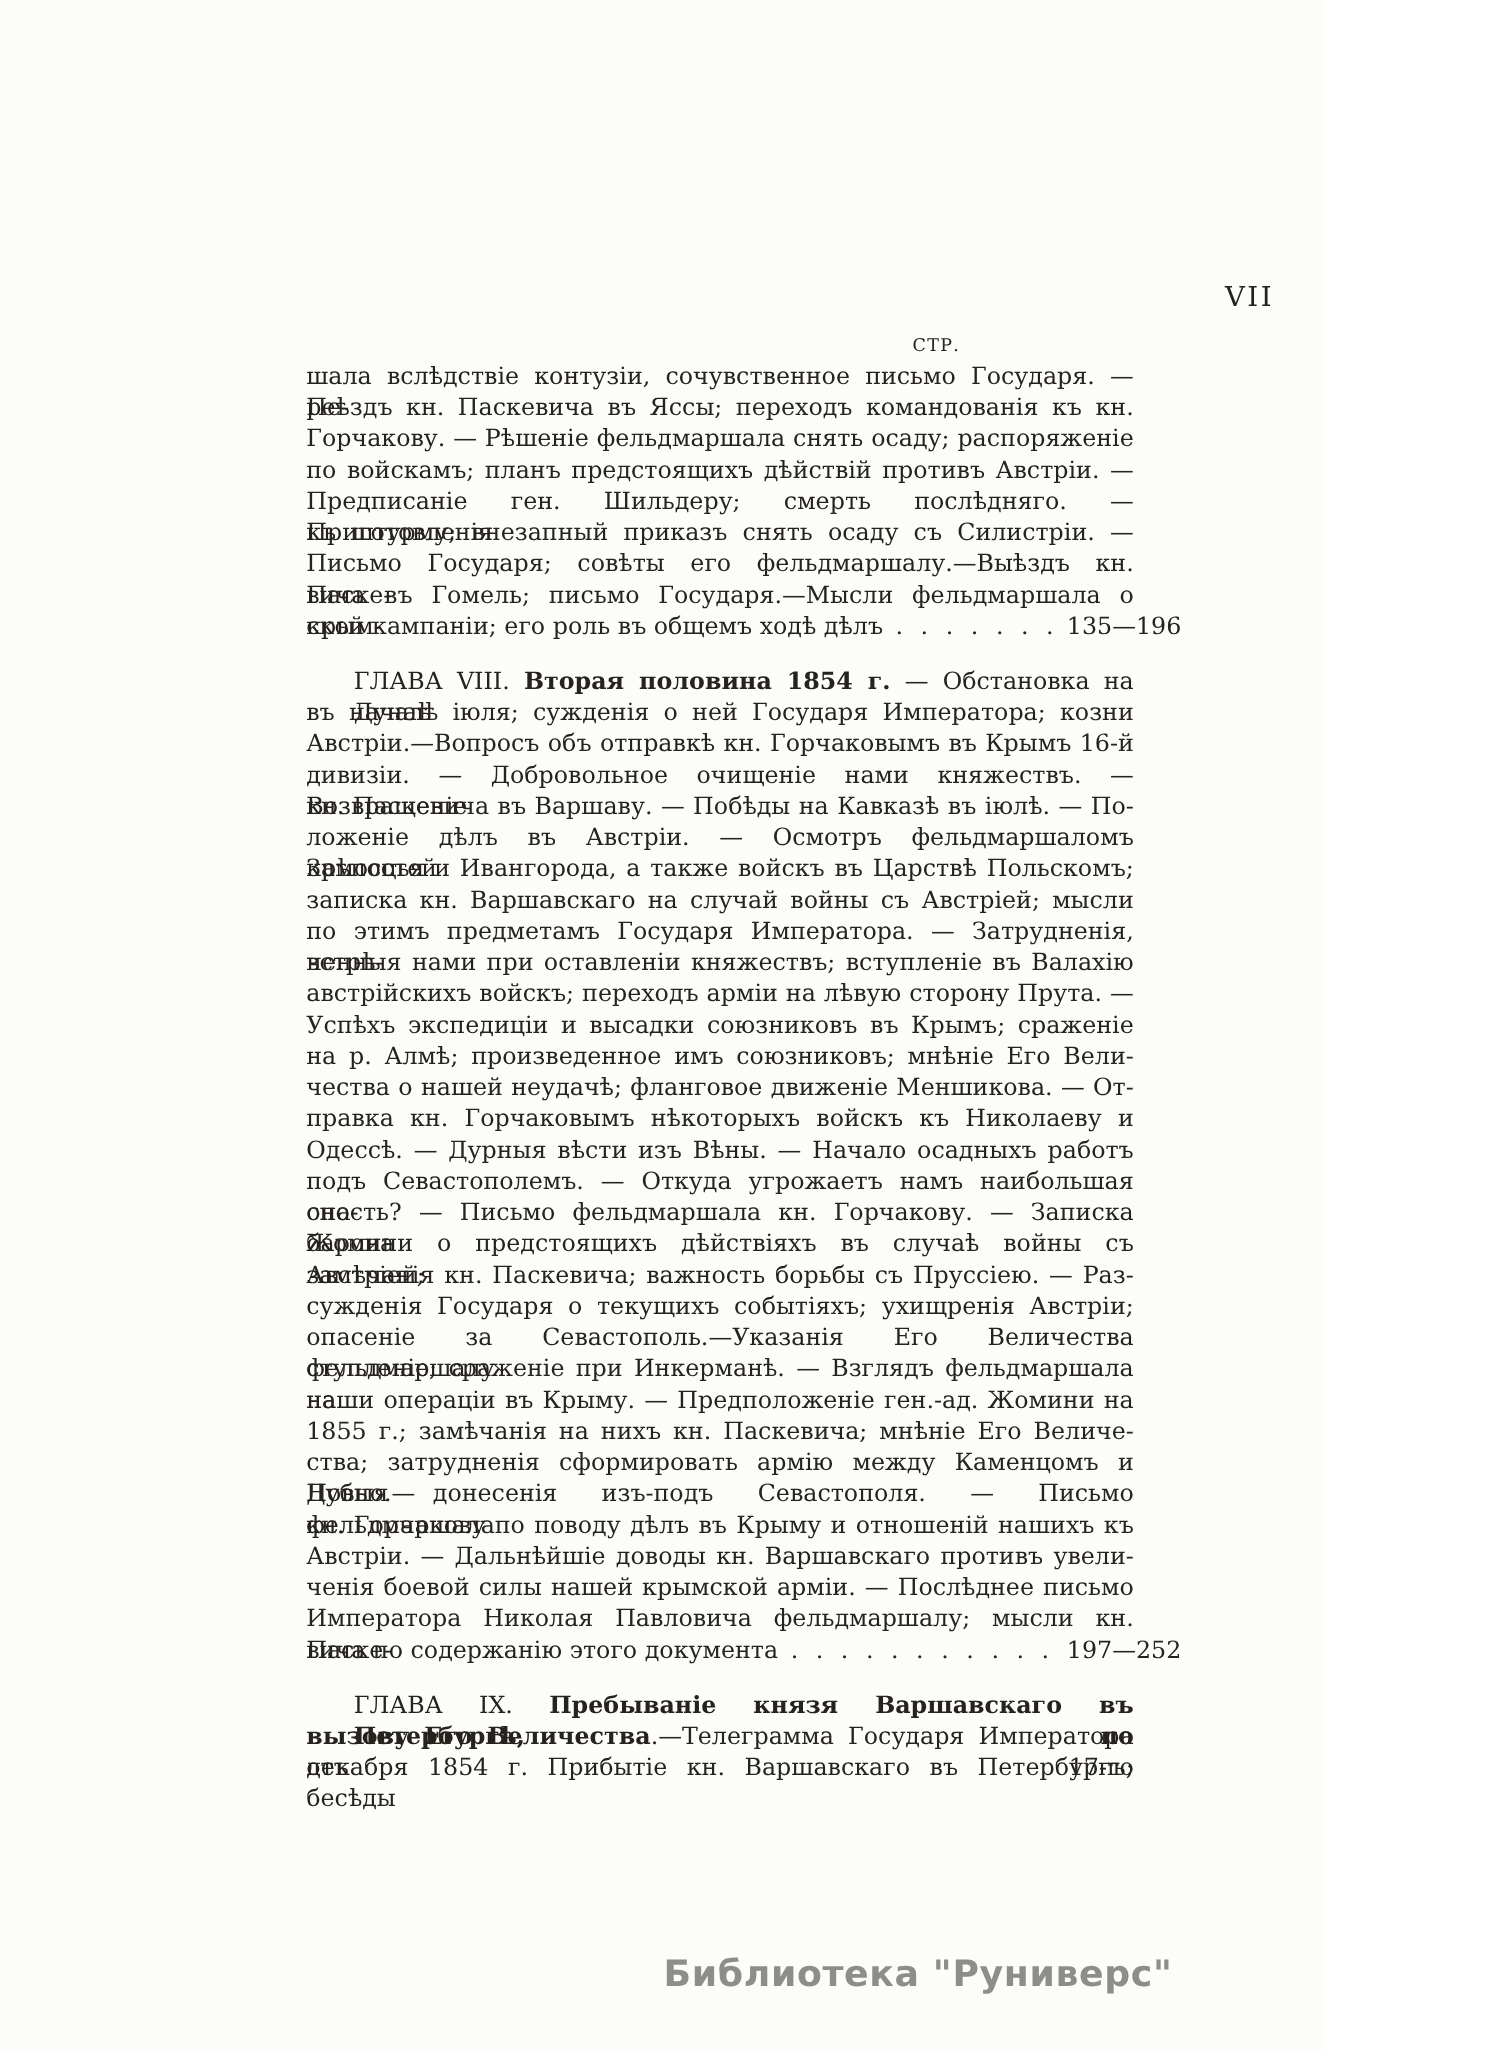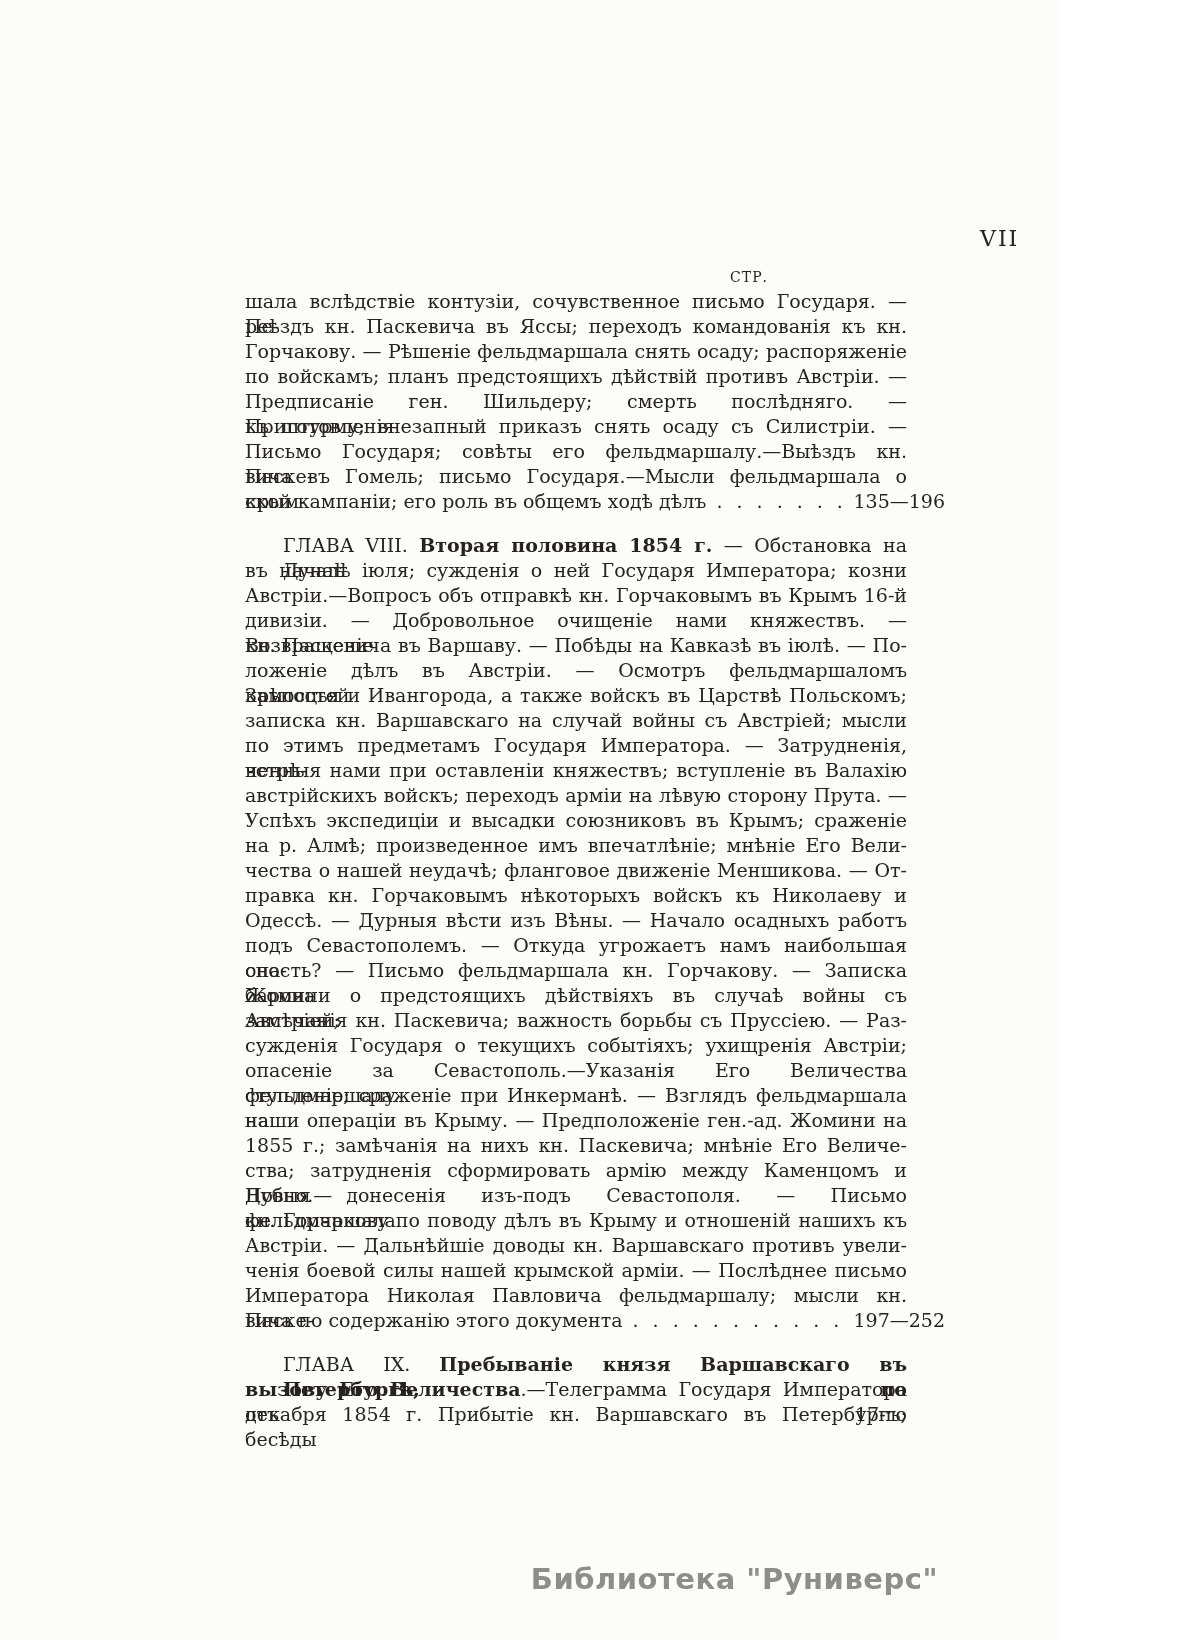--- a/index.html
+++ b/index.html
@@ -91,21 +91,21 @@
         <div class="line"><span class="">Австріи.—Вопросъ объ отправкѣ кн. Горчаковымъ въ Крымъ 16-й</span></div>
         <div class="line"><span class="">дивизіи. — Добровольное очищеніе нами княжествъ. — Возвращеніе</span></div>
         <div class="line"><span class="">кн. Паскевича въ Варшаву. — Побѣды на Кавказѣ въ іюлѣ. — По-</span></div>
         <div class="line"><span class="">ложеніе дѣлъ въ Австріи. — Осмотръ фельдмаршаломъ крѣпостей</span></div>
         <div class="line"><span class="">Замосцья и Ивангорода, а также войскъ въ Царствѣ Польскомъ;</span></div>
         <div class="line"><span class="">записка кн. Варшавскаго на случай войны съ Австріей; мысли</span></div>
         <div class="line"><span class="">по этимъ предметамъ Государя Императора. — Затрудненія, встрѣ-</span></div>
         <div class="line"><span class="">ченныя нами при оставленіи княжествъ; вступленіе въ Валахію</span></div>
         <div class="line"><span class="">австрійскихъ войскъ; переходъ арміи на лѣвую сторону Прута. —</span></div>
         <div class="line"><span class="">Успѣхъ экспедиціи и высадки союзниковъ въ Крымъ; сраженіе</span></div>
-        <div class="line"><span class="">на р. Алмѣ; произведенное имъ впечатлѣніе; мнѣніе Его Вели-</span></div>
+        <div class="line"><span class="">на р. Алмѣ; произведенное имъ союзниковъ; мнѣніе Его Вели-</span></div>
         <div class="line"><span class="">чества о нашей неудачѣ; фланговое движеніе Меншикова. — От-</span></div>
         <div class="line"><span class="">правка кн. Горчаковымъ нѣкоторыхъ войскъ къ Николаеву и</span></div>
         <div class="line"><span class="">Одессѣ. — Дурныя вѣсти изъ Вѣны. — Начало осадныхъ работъ</span></div>
         <div class="line"><span class="">подъ Севастополемъ. — Откуда угрожаетъ намъ наибольшая опа-</span></div>
         <div class="line"><span class="">сность? — Письмо фельдмаршала кн. Горчакову. — Записка барона</span></div>
         <div class="line"><span class="">Жомини о предстоящихъ дѣйствіяхъ въ случаѣ войны съ Австріей;</span></div>
         <div class="line"><span class="">замѣчанія кн. Паскевича; важность борьбы съ Пруссіею. — Раз-</span></div>
         <div class="line"><span class="">сужденія Государя о текущихъ событіяхъ; ухищренія Австріи;</span></div>
         <div class="line"><span class="">опасеніе за Севастополь.—Указанія Его Величества фельдмаршалу</span></div>
         <div class="line"><span class="">ступленіе; сраженіе при Инкерманѣ. — Взглядъ фельдмаршала на</span></div>

